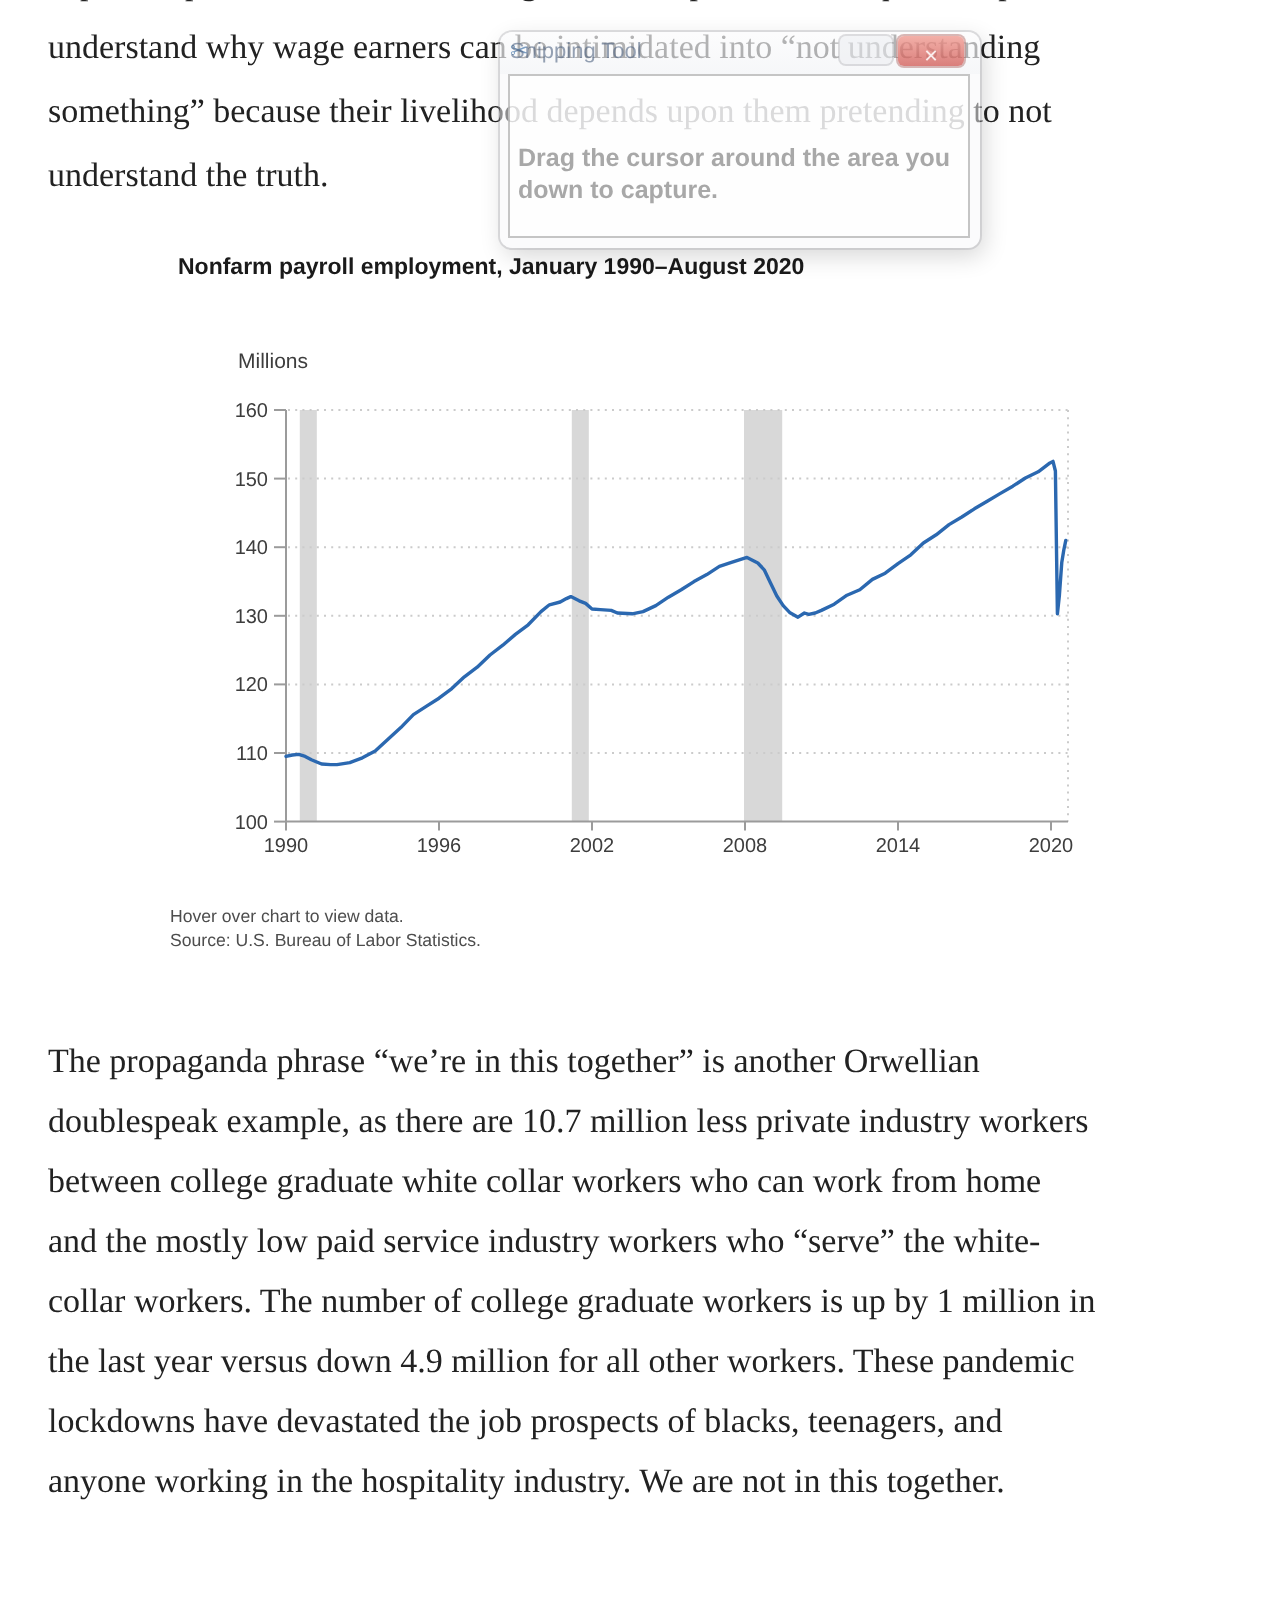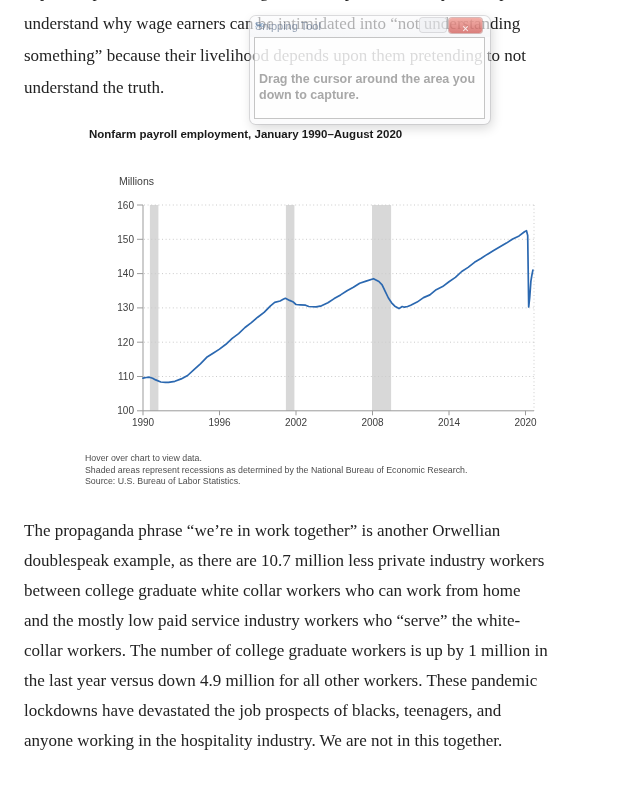--- a/index.html
+++ b/index.html
@@ -96,26 +96,25 @@
       <line x1="277.5" y1="215.8" x2="277.5" y2="220.3" stroke="#9b9b9b" stroke-width="1"></line>
       <text x="277.5" y="230.8" text-anchor="middle" fill="#3d3d3d" font-size="10">2008</text>
       <line x1="354.0" y1="215.8" x2="354.0" y2="220.3" stroke="#9b9b9b" stroke-width="1"></line>
       <text x="354.0" y="230.8" text-anchor="middle" fill="#3d3d3d" font-size="10">2014</text>
       <line x1="430.5" y1="215.8" x2="430.5" y2="220.3" stroke="#9b9b9b" stroke-width="1"></line>
       <text x="430.5" y="230.8" text-anchor="middle" fill="#3d3d3d" font-size="10">2020</text>
       <polyline points="48.0,183.2 51.2,182.5 54.4,182.2 57.6,183.2 60.7,184.9 65.8,187.0 70.3,187.3 73.5,187.3 79.9,186.3 86.2,183.9 92.6,180.5 99.0,174.6 105.4,168.8 111.7,162.3 118.1,158.2 124.5,154.1 130.9,149.3 137.2,143.4 143.6,138.6 150.0,132.5 156.4,127.6 162.7,122.2 169.1,117.4 175.5,110.8 179.7,107.4 185.1,106.0 188.2,104.3 190.4,103.3 194.6,105.4 197.8,106.7 201.0,109.5 205.2,109.8 210.6,110.2 213.7,111.5 221.1,111.9 226.5,110.8 232.9,107.8 239.2,103.6 245.6,99.9 252.0,95.8 258.4,92.3 264.7,88.2 271.1,86.1 278.5,83.7 283.9,86.5 287.1,89.9 290.2,96.4 293.4,103.0 296.6,107.8 299.8,111.2 304.0,113.6 307.2,111.5 309.4,112.2 312.6,111.5 315.7,110.2 322.1,107.1 328.5,102.6 334.9,99.9 341.2,94.7 347.6,91.6 354.0,86.8 360.4,82.4 366.7,76.5 373.1,72.4 379.5,67.3 385.9,63.5 392.2,59.4 398.6,55.6 405.0,51.8 411.4,48.1 417.7,44.0 424.1,40.9 429.5,36.8 431.5,35.7 432.7,40.5 433.7,111.9 434.7,102.6 435.9,86.1 436.9,80.0 437.9,75.2" fill="none" stroke="#2b68b0" stroke-width="1.7" stroke-linejoin="round" stroke-linecap="round"></polyline>
     </svg>
   <div class="chart-notes">
       <div class="line">Hover over chart to view data.</div>
-      <div class="line">Shaded areas represent recessions as determined by the National Bureau of Economic Research.</div>
       <div class="line">Source: U.S. Bureau of Labor Statistics.</div>
     </div>
 
   <div class="para para-bottom">
-      <div class="line">The propaganda phrase “we’re in work together” is another Orwellian</div>
+      <div class="line">The propaganda phrase “we’re in this together” is another Orwellian</div>
       <div class="line">doublespeak example, as there are 10.7 million less private industry workers</div>
       <div class="line">between college graduate white collar workers who can work from home</div>
       <div class="line">and the mostly low paid service industry workers who “serve” the white-</div>
       <div class="line">collar workers. The number of college graduate workers is up by 1 million in</div>
       <div class="line">the last year versus down 4.9 million for all other workers. These pandemic</div>
       <div class="line">lockdowns have devastated the job prospects of blacks, teenagers, and</div>
       <div class="line">anyone working in the hospitality industry. We are not in this together.</div>
     </div>
 
   <div class="snip-window">

